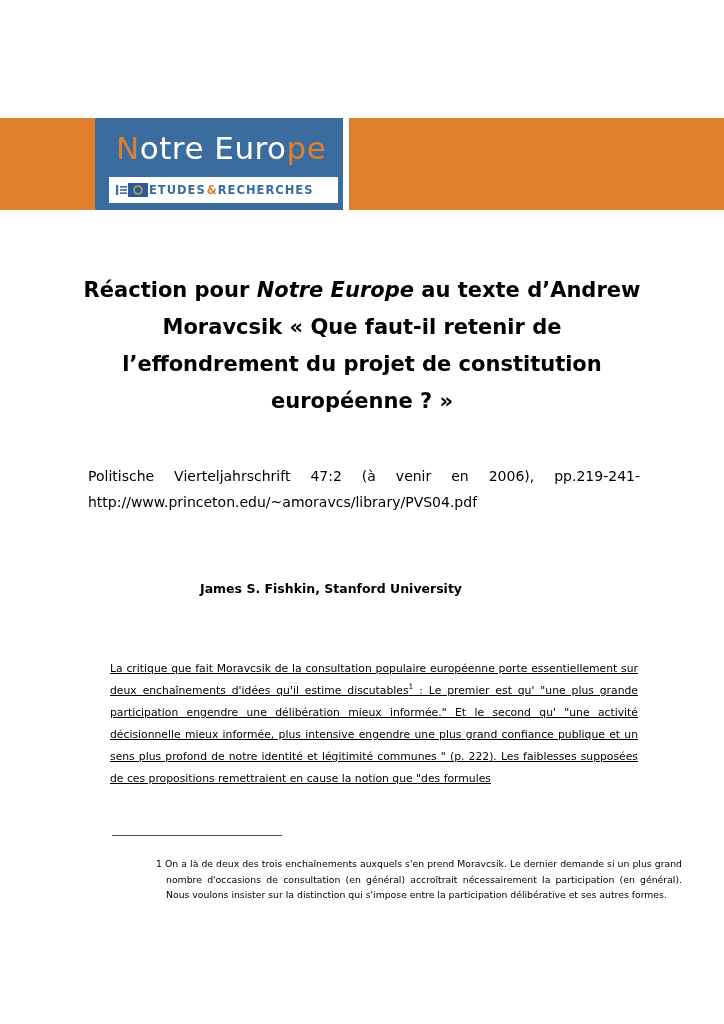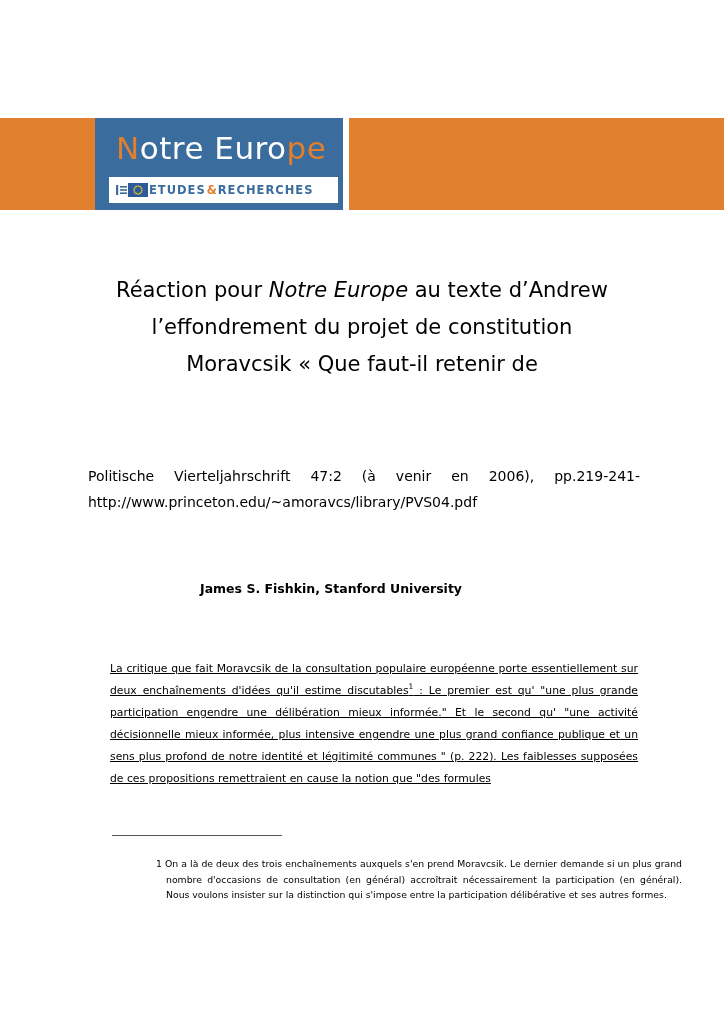--- a/index.html
+++ b/index.html
@@ -24,21 +24,21 @@
   .tagline {
     position: absolute; left: 14px; right: 5px; bottom: 7px; height: 26px;
     background: #ffffff; display: flex; align-items: center; gap: 1px; padding: 0 7px;
   }
   .tag-word { color: var(--blue); font-size: 11.5px; font-weight: bold; letter-spacing: 1px; white-space: nowrap; }
   .tag-amp  { color: var(--orange); font-size: 11.5px; font-weight: bold; }
   .icon-wrap { display: inline-flex; align-items: center; }
 
   
   .title { position: absolute; top: 272px; left: 62px; width: 600px; text-align: center;
-           font-size: 21px; font-weight: normal; line-height: 37px; }
+           font-size: 21px; font-weight: bold; line-height: 37px; }
   .t-line { white-space: nowrap; }
   .title .it { font-style: italic; }
 
   
   .citation { position: absolute; top: 464px; left: 88px; width: 552px; font-size: 14px; }
   .cite-line { text-align: justify; text-align-last: justify; line-height: 25px; }
   .cite-link { display: inline-block; margin-top: 5px; color: #000; cursor: pointer; }
 
   
   .author { position: absolute; top: 581px; left: 200px; width: 440px;
@@ -98,22 +98,23 @@
         <span class="tag-amp">&amp;</span>
         <span class="tag-word">RECHERCHES</span>
       </div>
     </div>
 
     <div class="banner-right"></div>
   </header>
 
   <h1 class="title">
     <div class="t-line"><span>Réaction pour </span><span class="it">Notre Europe</span><span> au texte d’Andrew</span></div>
+    <div class="t-line">Moravcsik « Que faut-il retenir de</div>
     <div class="t-line">l’effondrement du projet de constitution</div>
-    <div class="t-line">Moravcsik « Que faut-il retenir de</div>
+    <div class="t-line">européenne ? »</div>
   </h1>
 
   <div class="citation">
     <div class="cite-line">Politische Vierteljahrschrift 47:2 (à venir en 2006), pp.219-241-</div>
     <a class="cite-link">http://www.princeton.edu/~amoravcs/library/PVS04.pdf</a>
   </div>
 
   <div class="author">James S. Fishkin, Stanford University</div>
 
   <p class="body-par"><span>La critique que fait Moravcsik de la consultation populaire européenne porte essentiellement sur deux enchaînements d'idées qu'il estime discutables</span><sup>1</sup><span> :  Le premier est qu' "une plus grande participation engendre une délibération mieux informée." Et le second qu' "une activité décisionnelle mieux informée, plus intensive engendre une plus grand confiance publique et un sens plus profond de notre identité et légitimité communes " (p. 222). Les faiblesses supposées de ces propositions remettraient en cause la notion que "des formules</span></p>

